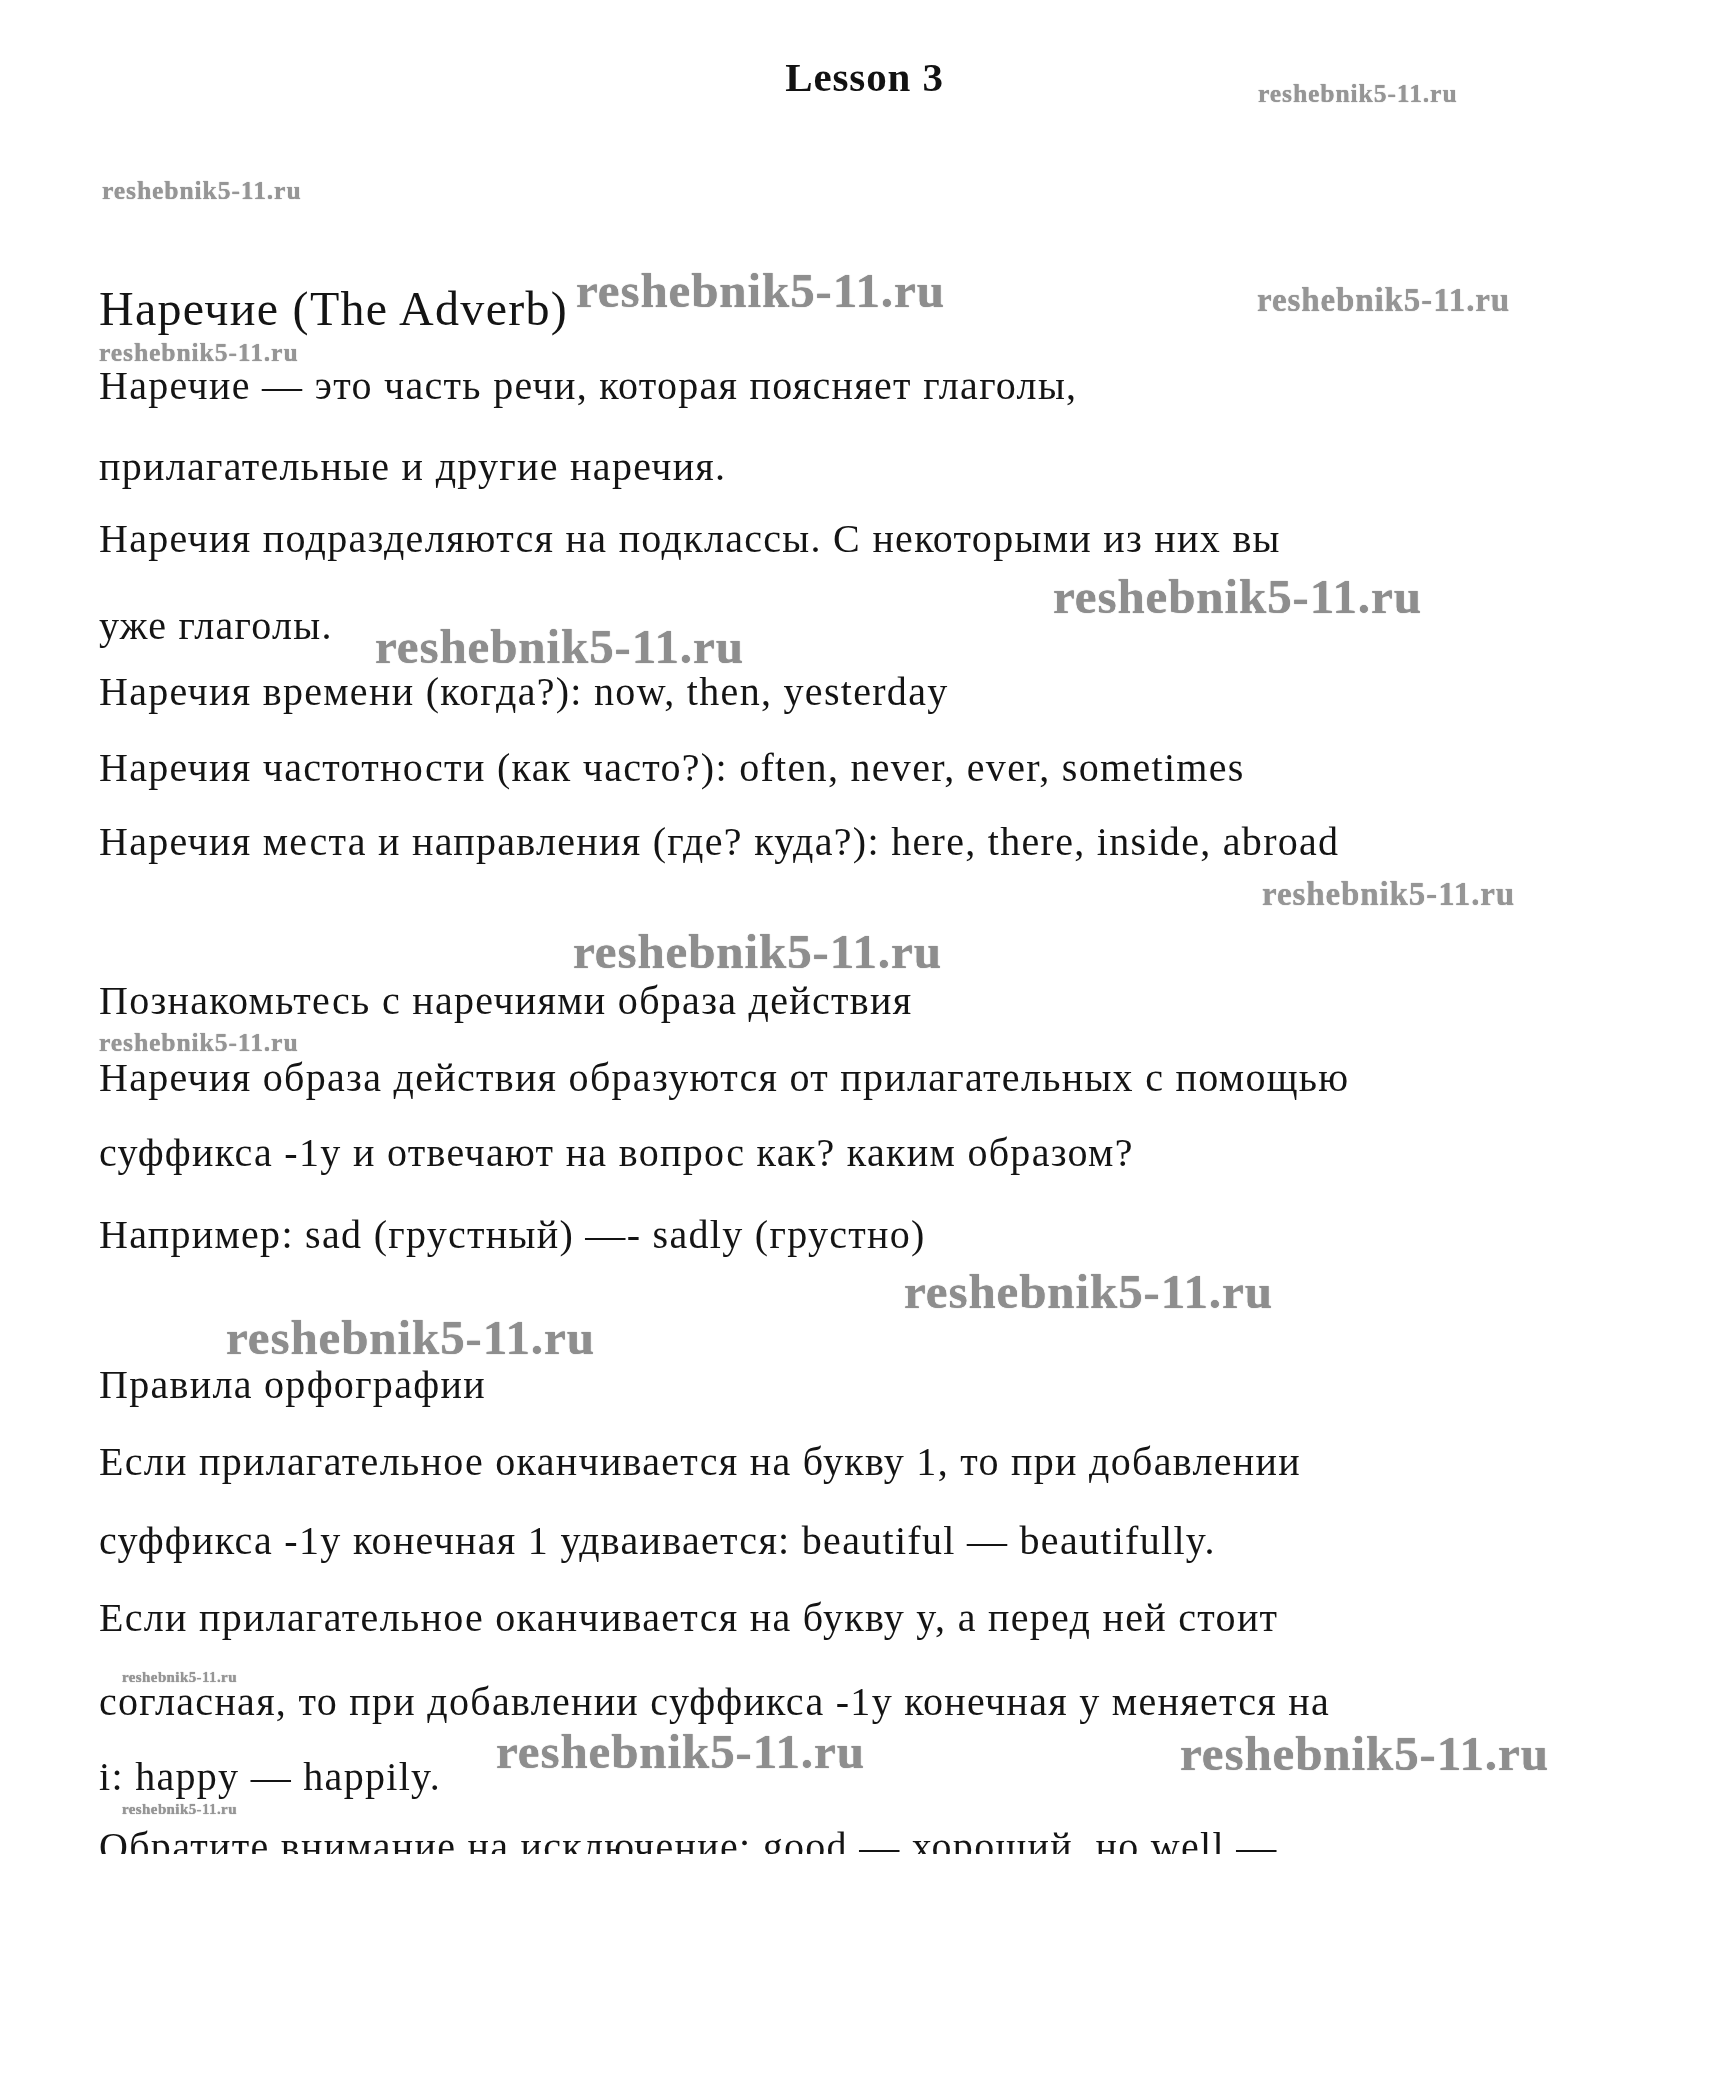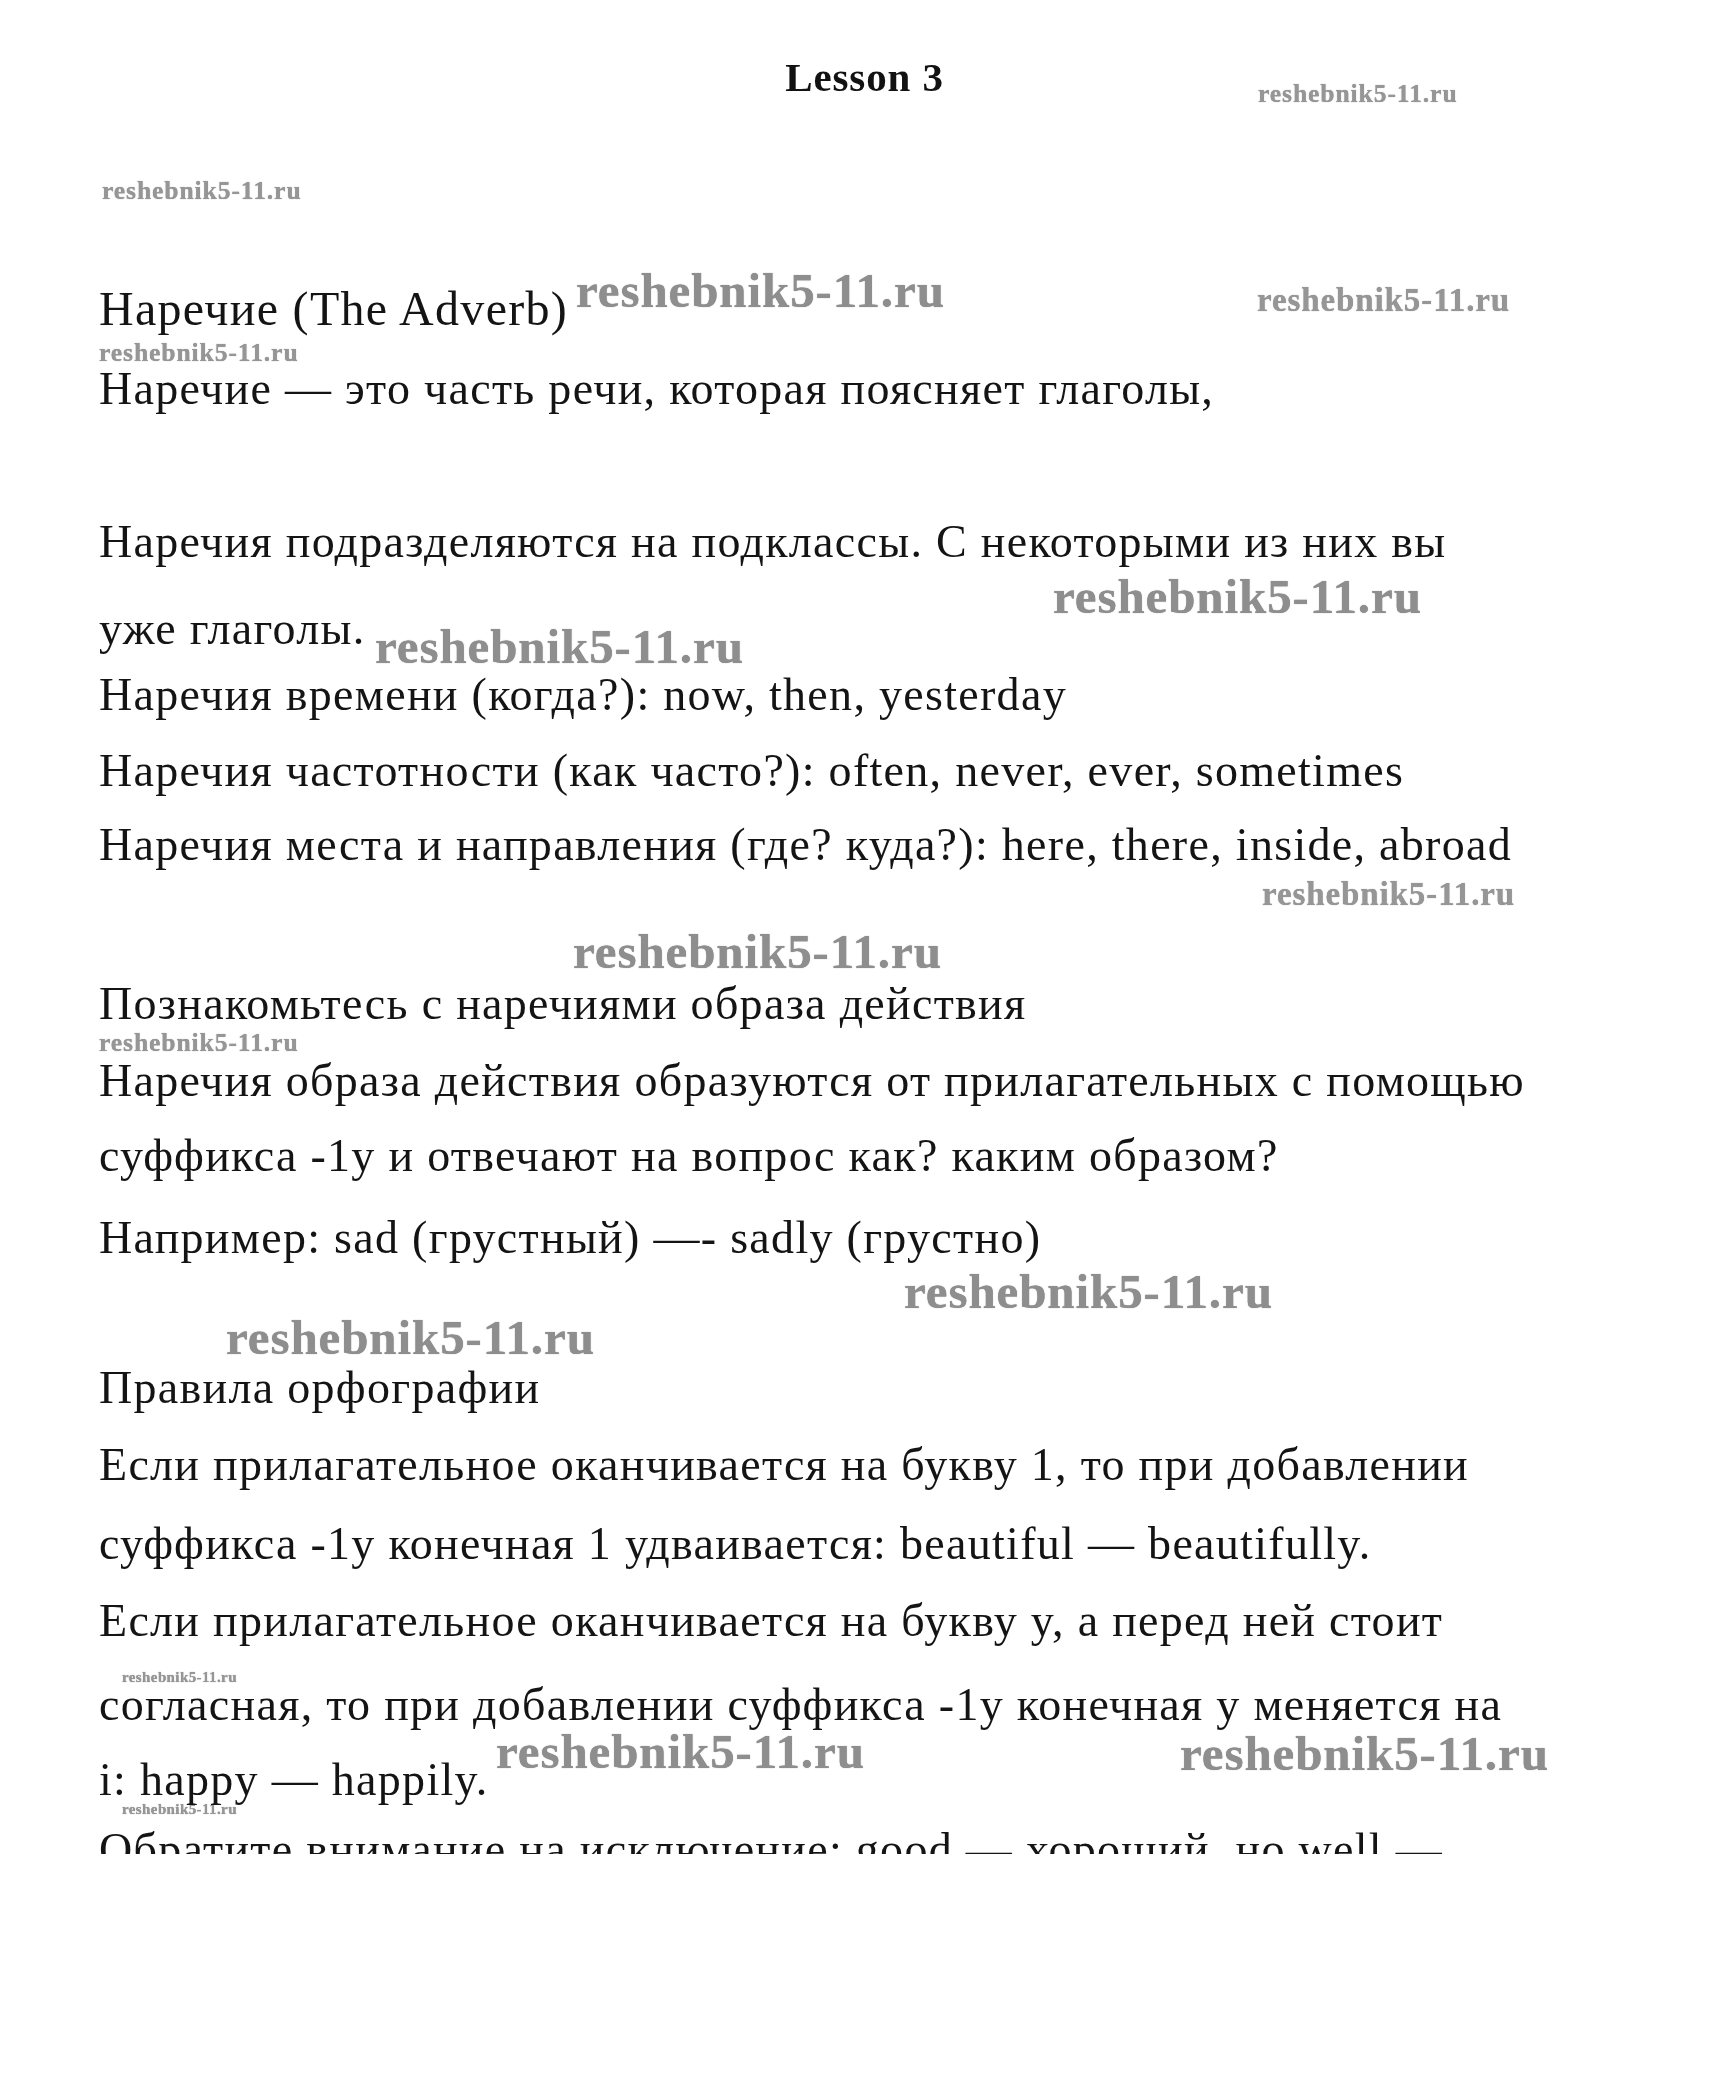--- a/index.html
+++ b/index.html
@@ -23,21 +23,21 @@
     width: 1729px;
     text-align: center;
     font-size: 41px;
     font-weight: bold;
     letter-spacing: 0.9px;
   }
   .line {
     position: absolute;
     left: 99px;
     white-space: nowrap;
-    font-size: 46px;
+    font-size: 40px;
     letter-spacing: 1.3px;
     line-height: 1.15;
     color: #141414;
   }
   .heading { font-size: 48px; }
   
   .wm {
     position: absolute;
     white-space: nowrap;
     font-family: "Liberation Serif", "DejaVu Serif", serif;
@@ -73,20 +73,21 @@
   <span class="wm wm-big" style="left:904px; top:1267px;">reshebnik5-11.ru</span>
   <span class="wm wm-big" style="left:226px;  top:1313px;">reshebnik5-11.ru</span>
   <span class="wm wm-tiny" style="left:122px;  top:1670px;">reshebnik5-11.ru</span>
   <span class="wm wm-big" style="left:496px;  top:1727px;">reshebnik5-11.ru</span>
   <span class="wm wm-big" style="left:1180px; top:1729px;">reshebnik5-11.ru</span>
   <span class="wm wm-tiny" style="left:122px;  top:1802px;">reshebnik5-11.ru</span>
   <span class="wm wm-tiny" style="left:122px;  top:1884px;">reshebnik5-11.ru</span>
 
   <div class="line heading" style="top:281px;">Наречие (The Adverb)</div>
   <div class="line" style="top:363px;">Наречие — это часть речи, которая поясняет глаголы,</div>
+  <div class="line" style="top:444px;">прилагательные и другие наречия.</div>
   <div class="line" style="top:516px;">Наречия подразделяются на подклассы. С некоторыми из них вы</div>
   <div class="line" style="top:603px;">уже глаголы.</div>
   <div class="line" style="top:669px;">Наречия времени (когда?): now, then, yesterday</div>
   <div class="line" style="top:745px;">Наречия частотности (как часто?): often, never, ever, sometimes</div>
   <div class="line" style="top:819px;">Наречия места и направления (где? куда?): here, there, inside, abroad</div>
   <div class="line" style="top:978px;">Познакомьтесь с наречиями образа действия</div>
   <div class="line" style="top:1055px;">Наречия образа действия образуются от прилагательных с помощью</div>
   <div class="line" style="top:1130px;">суффикса -1y и отвечают на вопрос как? каким образом?</div>
   <div class="line" style="top:1212px;">Например: sad (грустный) —- sadly (грустно)</div>
   <div class="line" style="top:1362px;">Правила орфографии</div>

